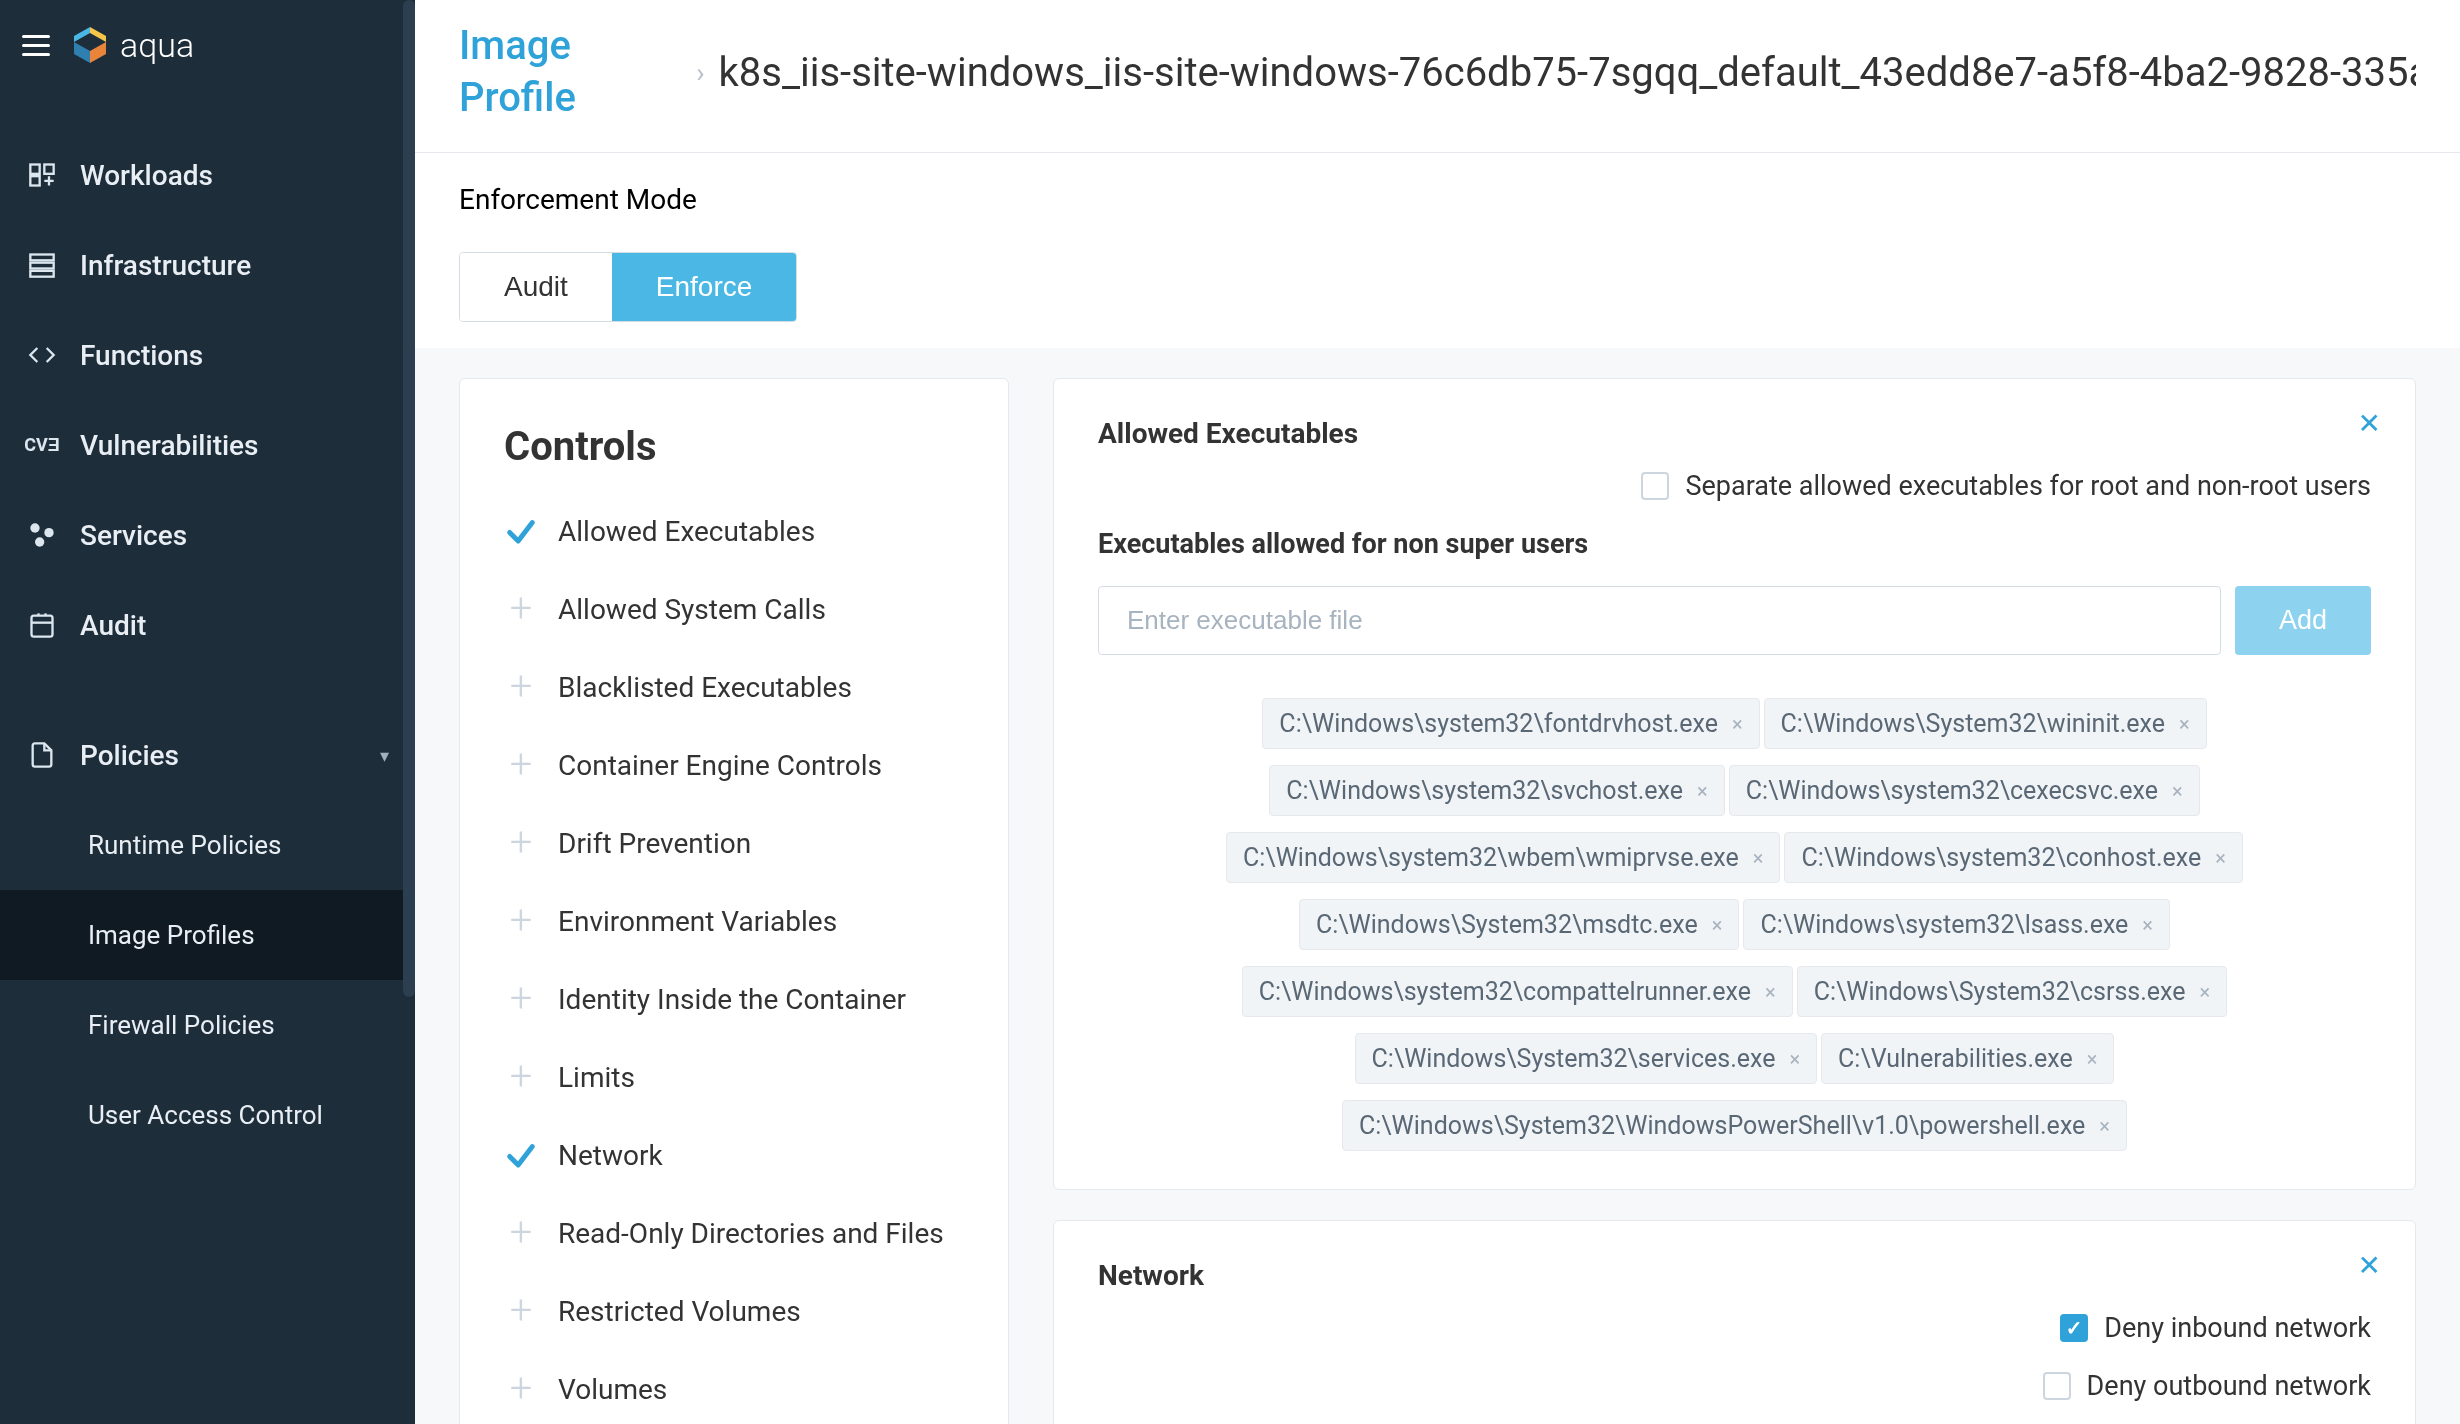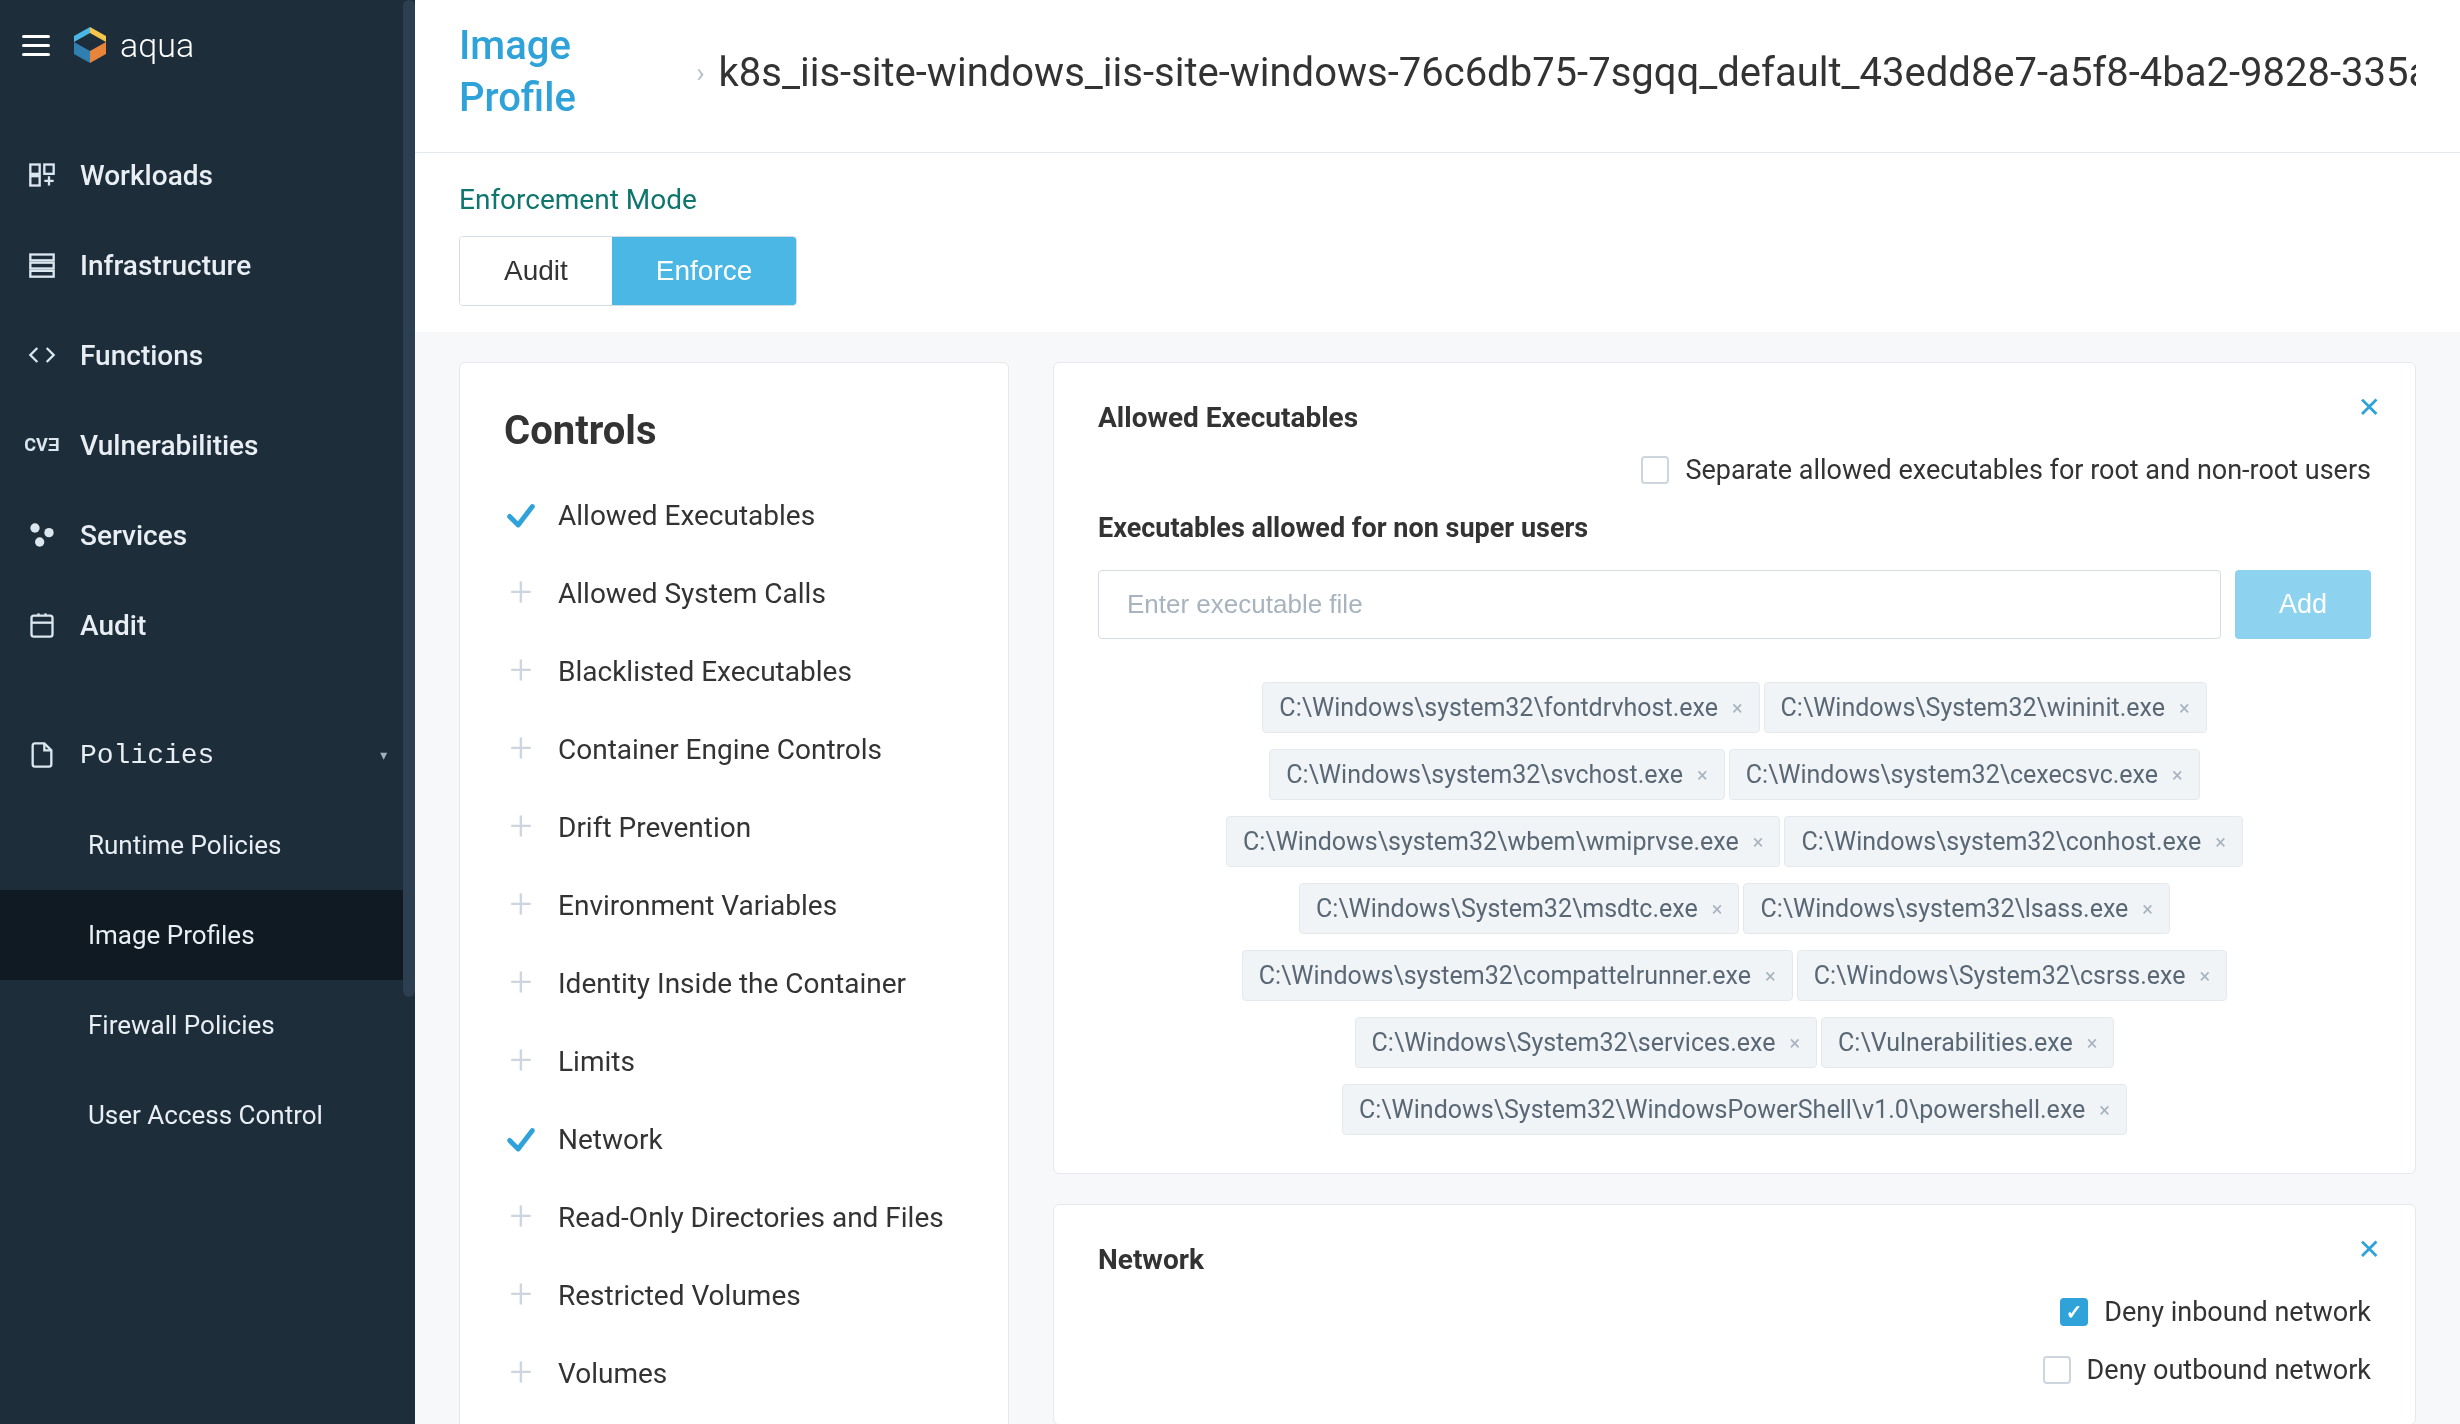--- a/index.html
+++ b/index.html
@@ -60,21 +60,21 @@
 .nav-item {
   display: flex;
   align-items: center;
   gap: 22px;
   padding: 0 26px;
   height: 90px;
   cursor: pointer;
   font-size: 28px;
   font-weight: 500;
 }
-.nav-item.expandable { justify-content: flex-start; font-family: Liberation Mono, monospace; }
+.nav-item.expandable { justify-content: flex-start; }
 .nav-item .chevron { margin-left: auto; font-size: 18px; color: #a0b0bd; }
 .nav-icon { width: 32px; height: 32px; display:flex; align-items:center; justify-content:center; color:#dbe6ef; }
 .subnav { list-style: none; }
 .subnav-item {
   padding: 0 26px 0 88px;
   height: 90px;
   display: flex;
   align-items: center;
   font-size: 26px;
   font-weight: 400;
@@ -113,21 +113,21 @@
 }
 .crumb-sep { color: #b6c1cb; font-size: 28px; }
 .crumb-current {
   font-size: 40px;
   color: #333;
   font-weight: 400;
   white-space: nowrap;
   overflow: hidden;
 }
 .mode-section { padding: 30px 44px 26px; }
-.mode-label { font-size: 28px; color: #0f766e; margin-bottom: 20px; font-weight:400; }
+.mode-label { font-size: 28px; color: #000000; margin-bottom: 36px; font-weight:400; }
 .seg-control { display: inline-flex; border:1px solid #d5dde4; border-radius:4px; overflow:hidden; }
 .seg-btn {
   padding: 18px 44px;
   font-size: 28px;
   background:#fff;
   border:none;
   cursor:pointer;
   color:#333;
 }
 .seg-btn.active { background:#4bb7e5; color:#fff; }

